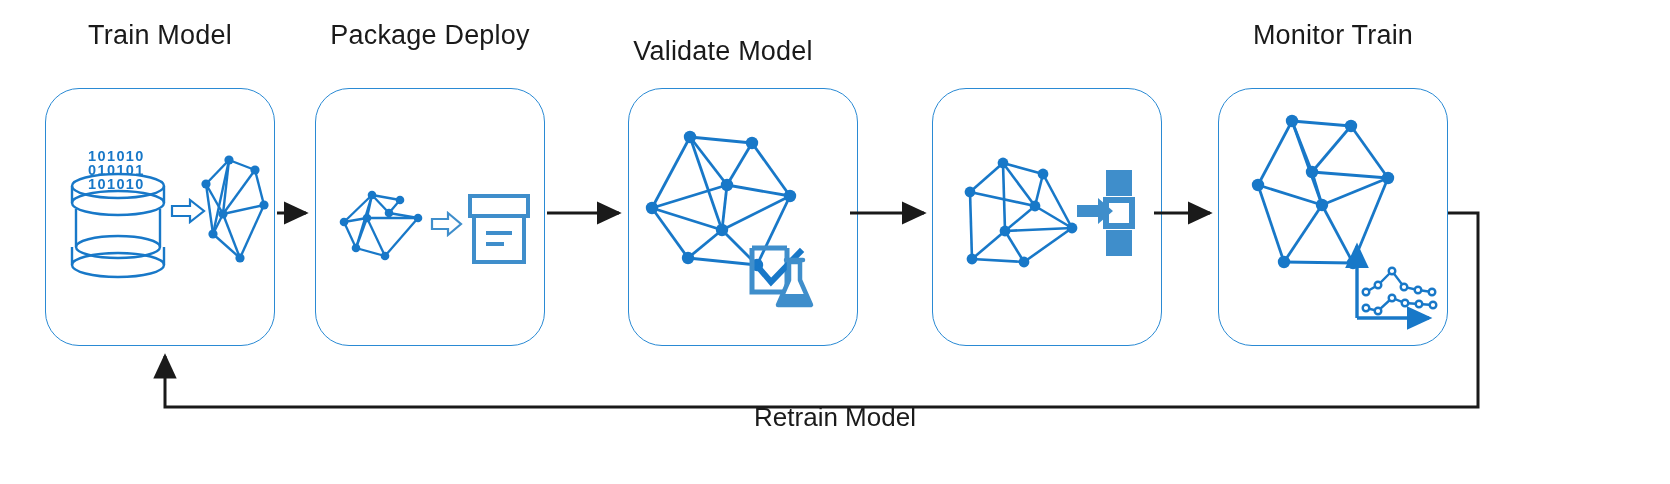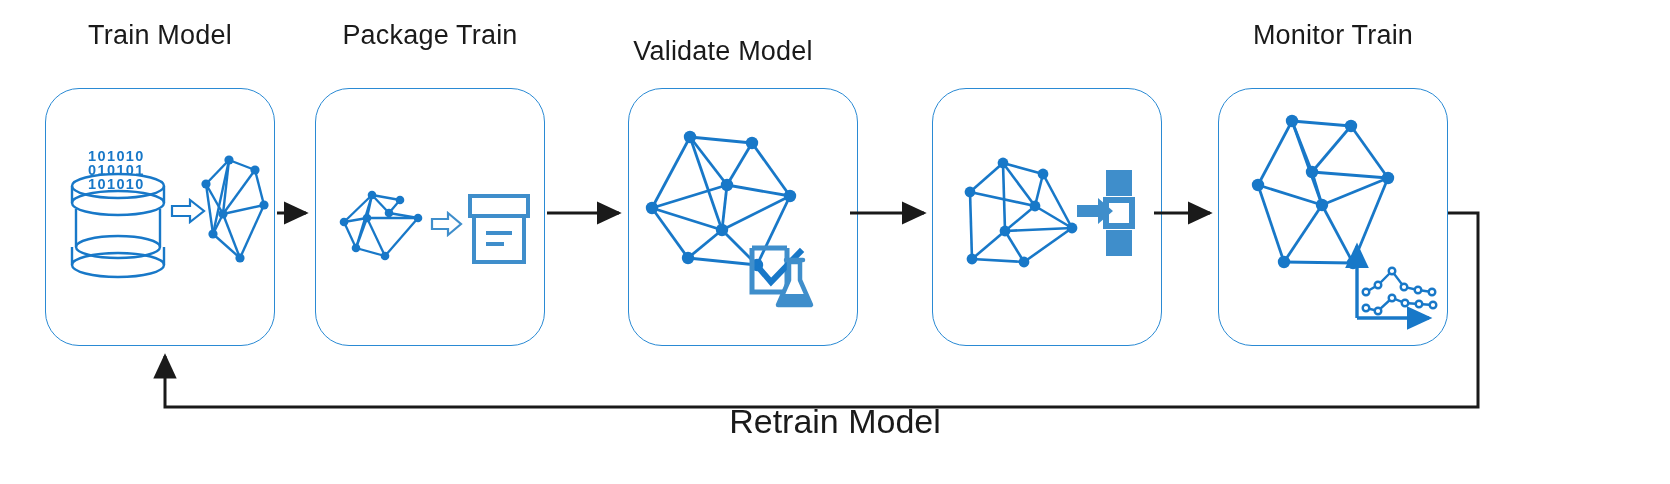--- a/index.html
+++ b/index.html
@@ -47,33 +47,33 @@
     width: 1670px;
     height: 484px;
     pointer-events: none;
   }
   .retrain-label {
     position: absolute;
     left: 0;
     right: 0;
     top: 402px;
     text-align: center;
-    font-size: 34px;
+    font-size: 26px;
     color: #1a1a1a;
     font-family: "Liberation Sans", sans-serif;
     white-space: nowrap;
   }
 </style>
 </head>
 <body>
 
 <div id="canvas">
 
   <div class="stage-title" style="left:45px; width:230px;">Train Model</div>
-  <div class="stage-title" style="left:315px; width:230px;">Package Train</div>
+  <div class="stage-title" style="left:315px; width:230px;">Package Deploy</div>
   <div class="stage-title" style="left:608px; width:230px;margin-top:16px;">Validate Model</div>
   <div class="stage-title" style="left:1218px; width:230px;">Monitor Train</div>
 
   <div class="stage-card" style="left:45px;"></div>
   <div class="stage-card" style="left:315px;"></div>
   <div class="stage-card" style="left:628px;"></div>
   <div class="stage-card" style="left:932px;"></div>
   <div class="stage-card" style="left:1218px;"></div>
 
   <svg class="svg-layer" viewBox="0 0 1670 484" xmlns="http://www.w3.org/2000/svg">

